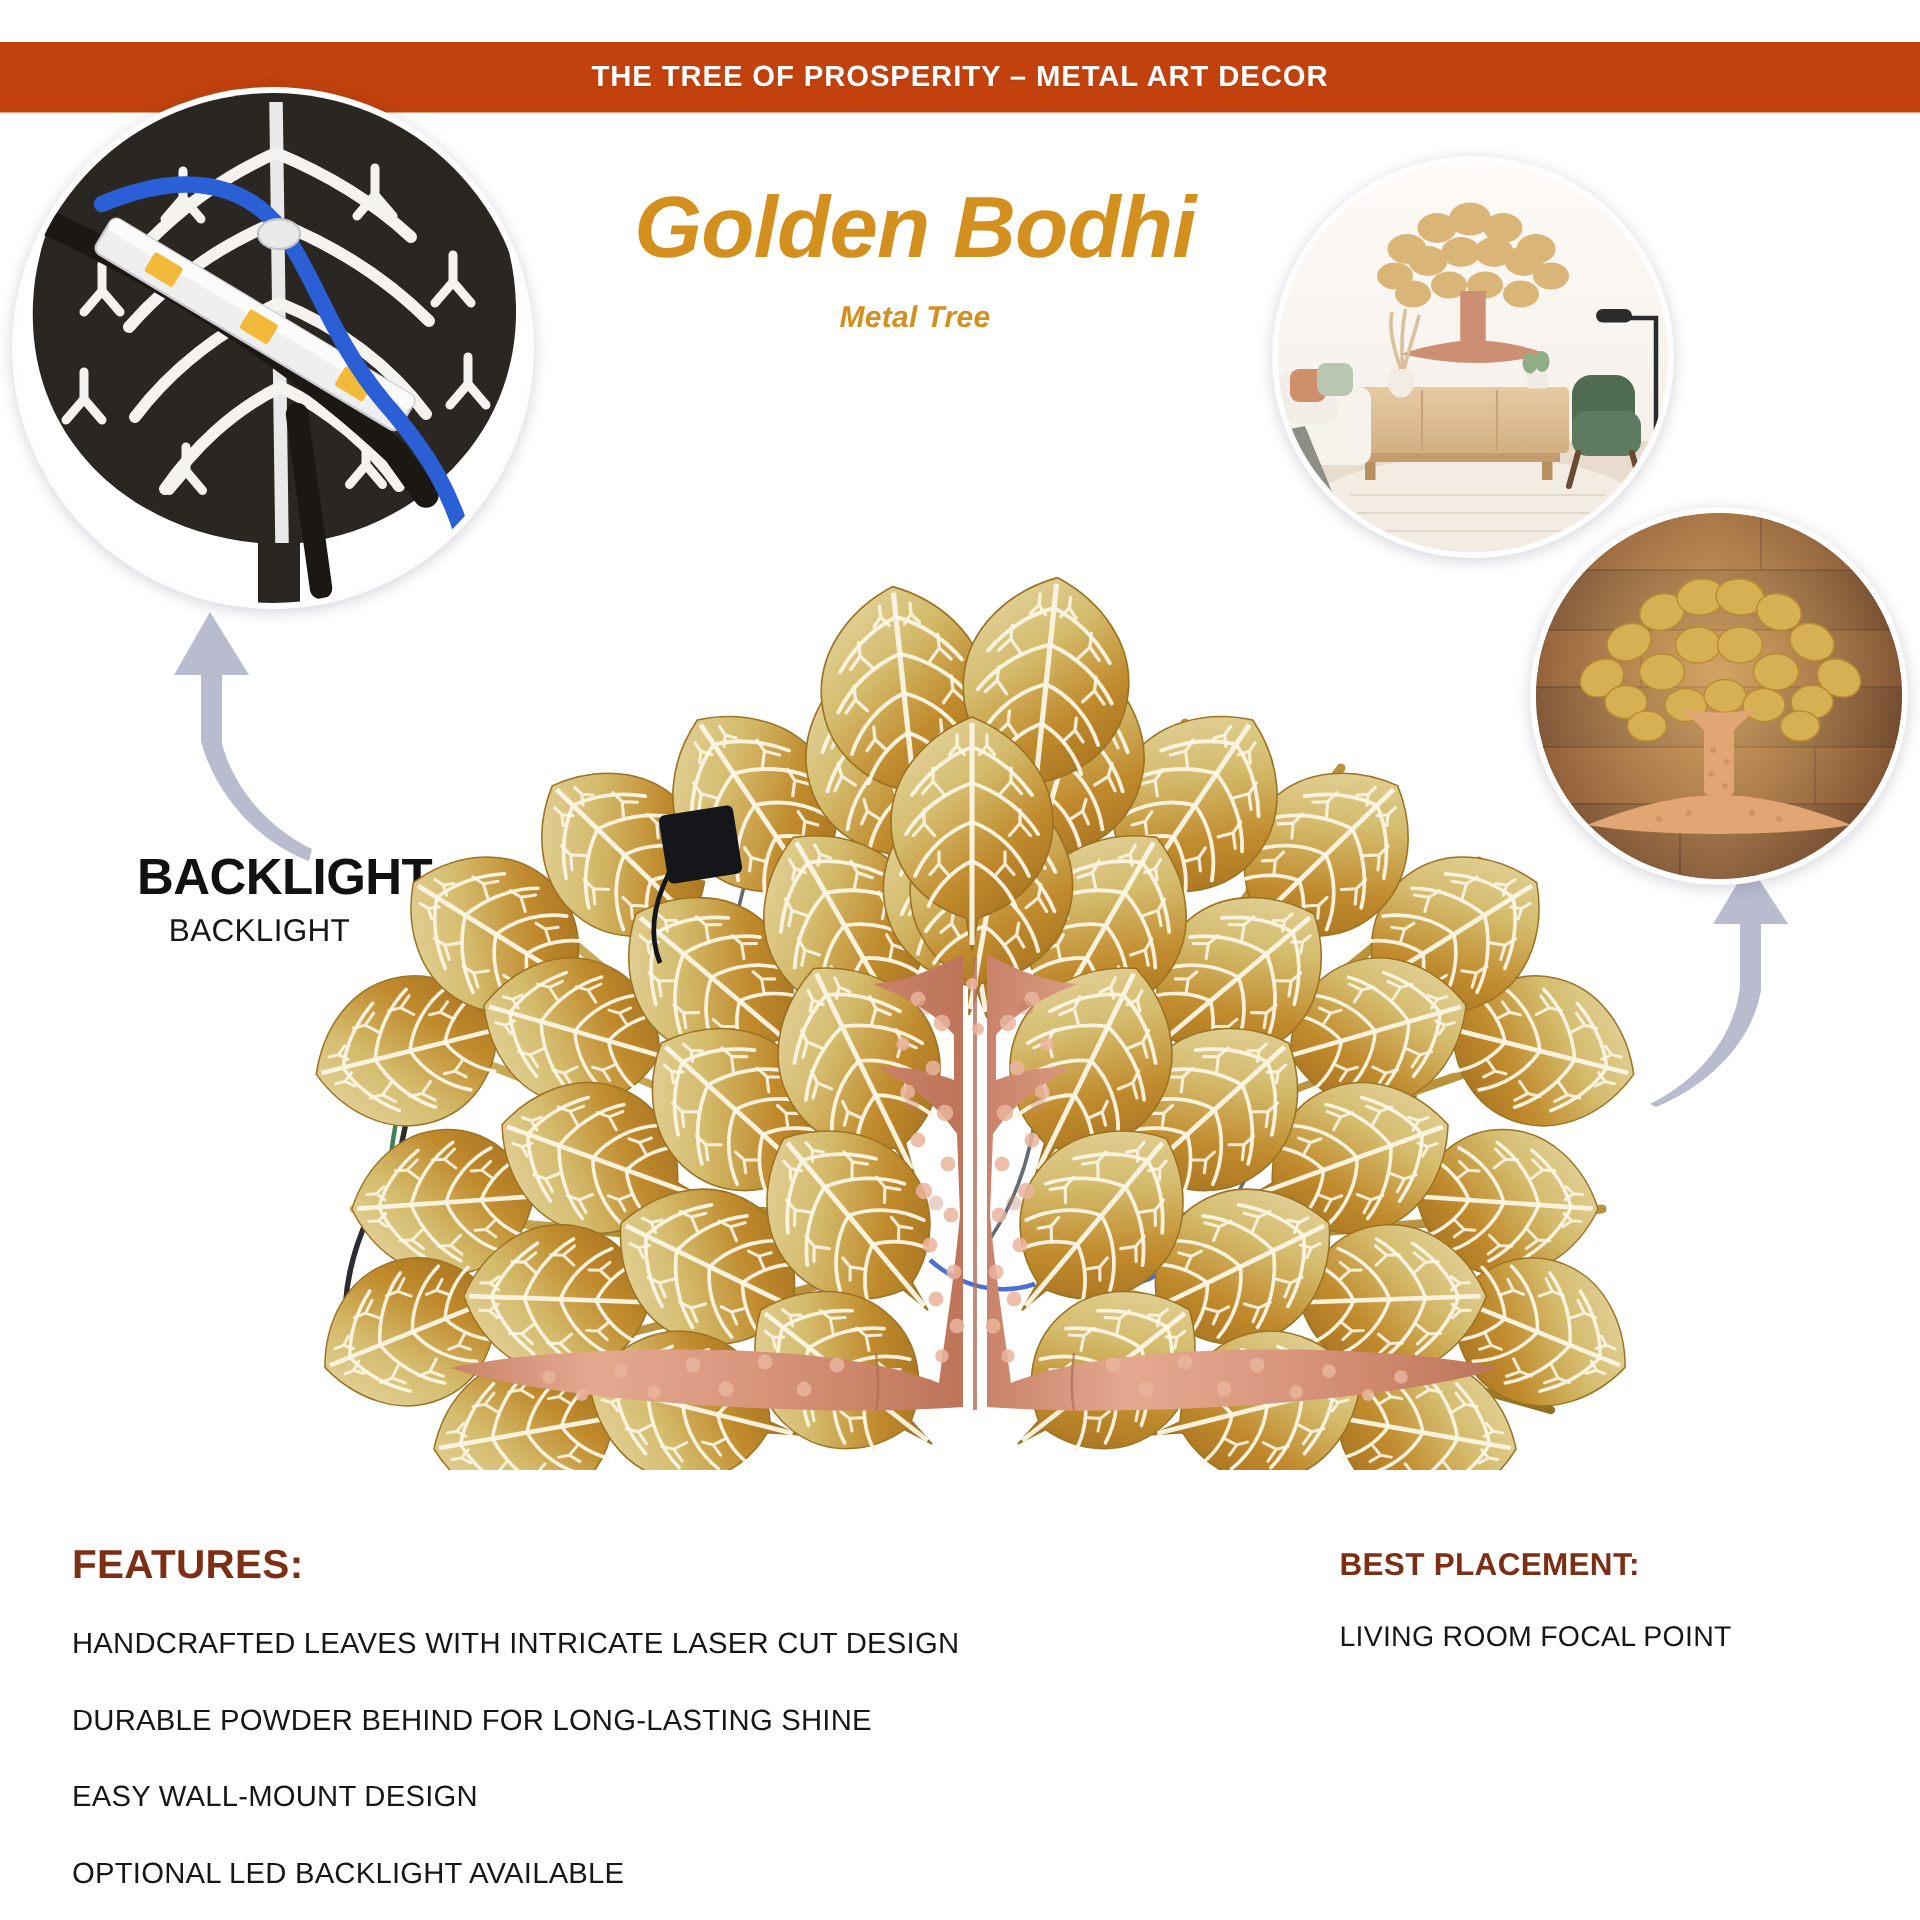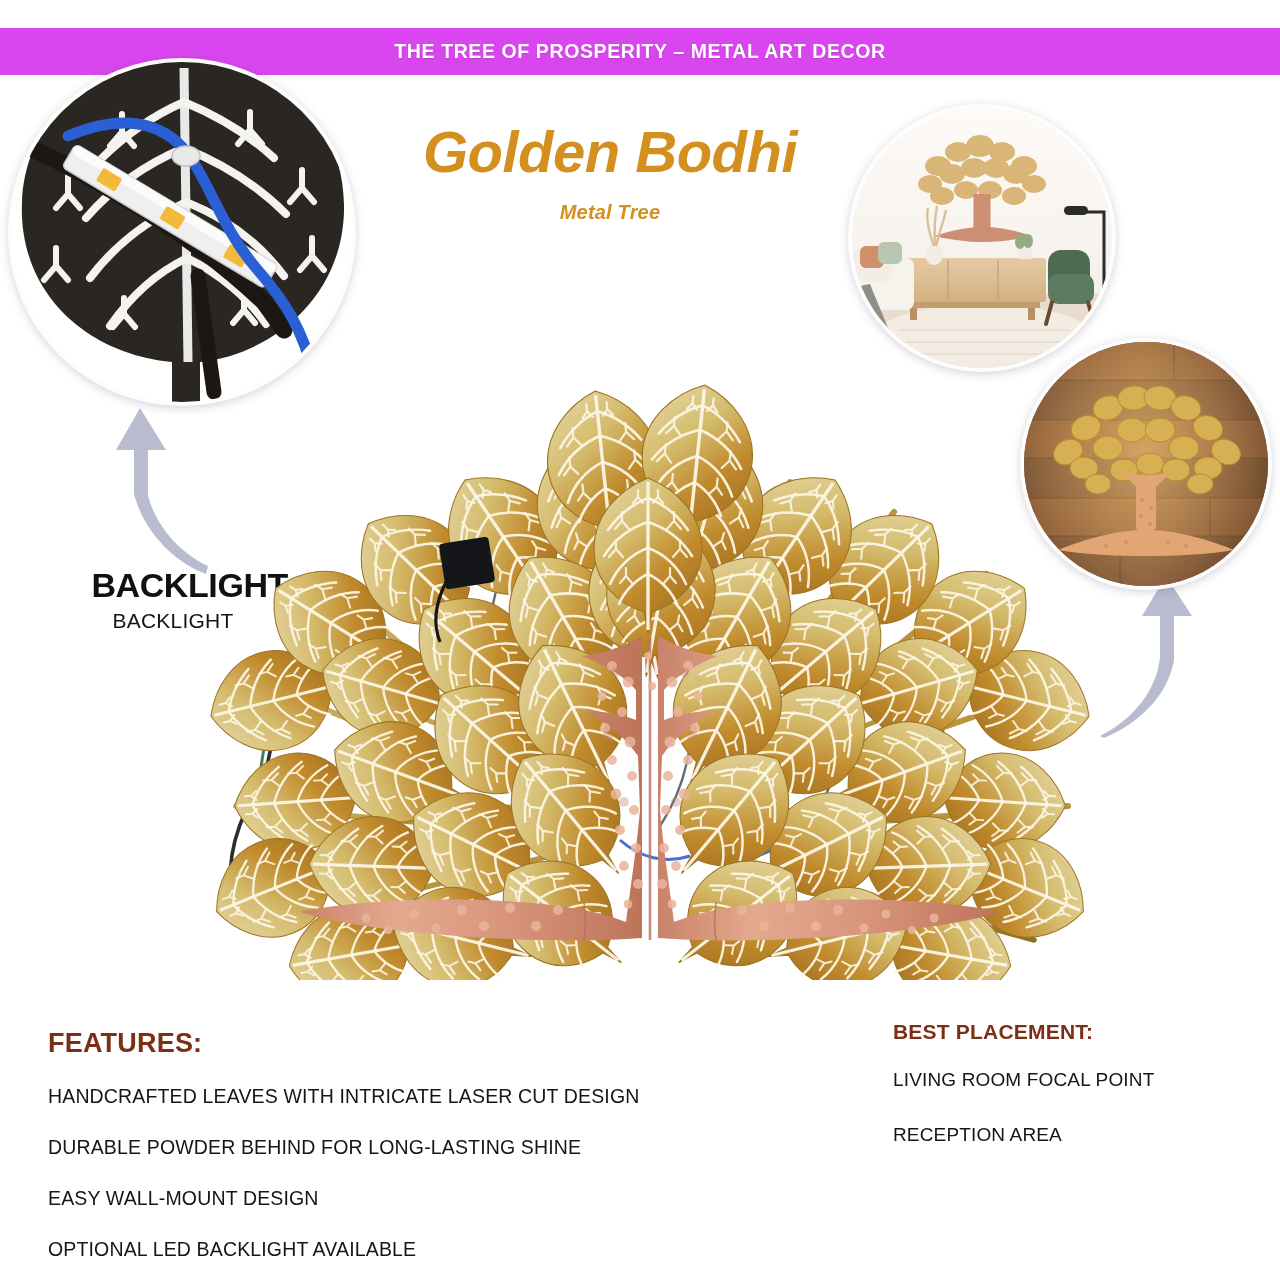--- a/index.html
+++ b/index.html
@@ -7,21 +7,21 @@
     width:1280px; height:1280px;
     background:#ffffff;
     font-family:"Liberation Sans", sans-serif;
     overflow:hidden;
   }
   #page { position:relative; width:1280px; height:1280px; background:#fff; }
 
   
   .banner {
     position:absolute; left:0; top:28px; width:1280px; height:47px;
-    background:#d946ef;
+    background:#c2410c;
     display:flex; align-items:center; justify-content:center;
   }
   .banner-text {
     color:#ffffff; font-weight:bold; font-size:19.5px;
     letter-spacing:0.6px; white-space:nowrap;
     text-shadow:0 1px 1px rgba(0,0,0,.12);
   }
 
   
   .title-block { position:absolute; left:330px; top:122px; width:560px; text-align:center;font-style:italic; }
@@ -59,21 +59,21 @@
   .tree-stage { position:absolute; left:150px; top:250px; width:1000px; height:730px; }
   .tree-svg { width:100%; height:100%; display:block; }
 
   
   .features-block { position:absolute; left:48px;  top:1028px; width:700px; }
   .place-block    { position:absolute; left:893px; top:1020px; width:360px; }
   .sec-head {
     color:#7d2f16; font-weight:bold; font-size:27px; letter-spacing:0.2px;
     margin-bottom:26px;
   }
-  .place-block .sec-head { font-size:21px; margin-bottom:25px; }
+  .place-block .sec-head { font-size:21px; margin-bottom:25px;margin-top:12px; }
   .sec-item {
     color:#161616; font-size:19.5px; letter-spacing:0.15px;
     margin-bottom:28px; white-space:nowrap;
   }
   .place-block .sec-item { font-size:19px; margin-bottom:33px; }
 </style>
 </head>
 <body>
 
 <div id="page">
@@ -665,16 +665,15 @@
     <div class="sec-head">FEATURES:</div>
     <div class="sec-item">HANDCRAFTED LEAVES WITH INTRICATE LASER CUT DESIGN</div>
     <div class="sec-item">DURABLE POWDER BEHIND FOR LONG-LASTING SHINE</div>
     <div class="sec-item">EASY WALL-MOUNT DESIGN</div>
     <div class="sec-item">OPTIONAL LED BACKLIGHT AVAILABLE</div>
   </div>
 
   <div class="place-block">
     <div class="sec-head">BEST PLACEMENT:</div>
     <div class="sec-item">LIVING ROOM FOCAL POINT</div>
-    <div class="sec-item">RECEPTION AREA</div>
   </div>
 
 </div>
 
 </body></html>

